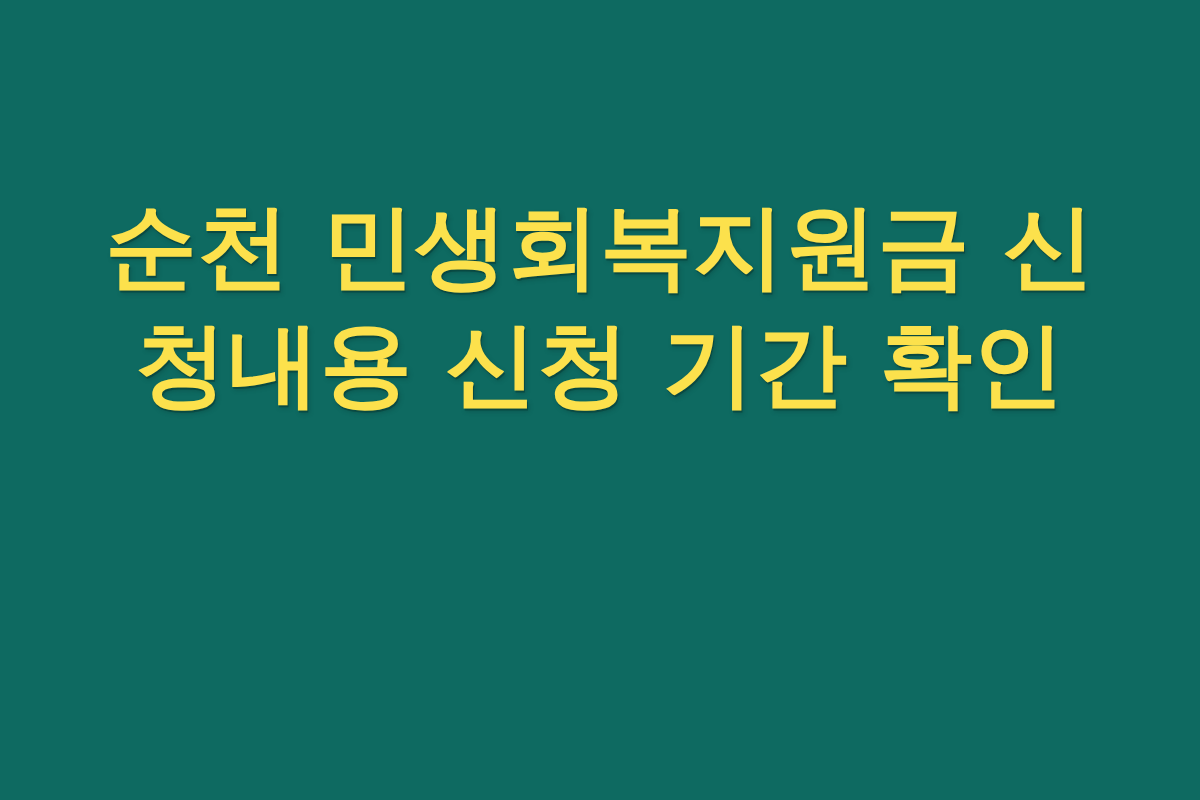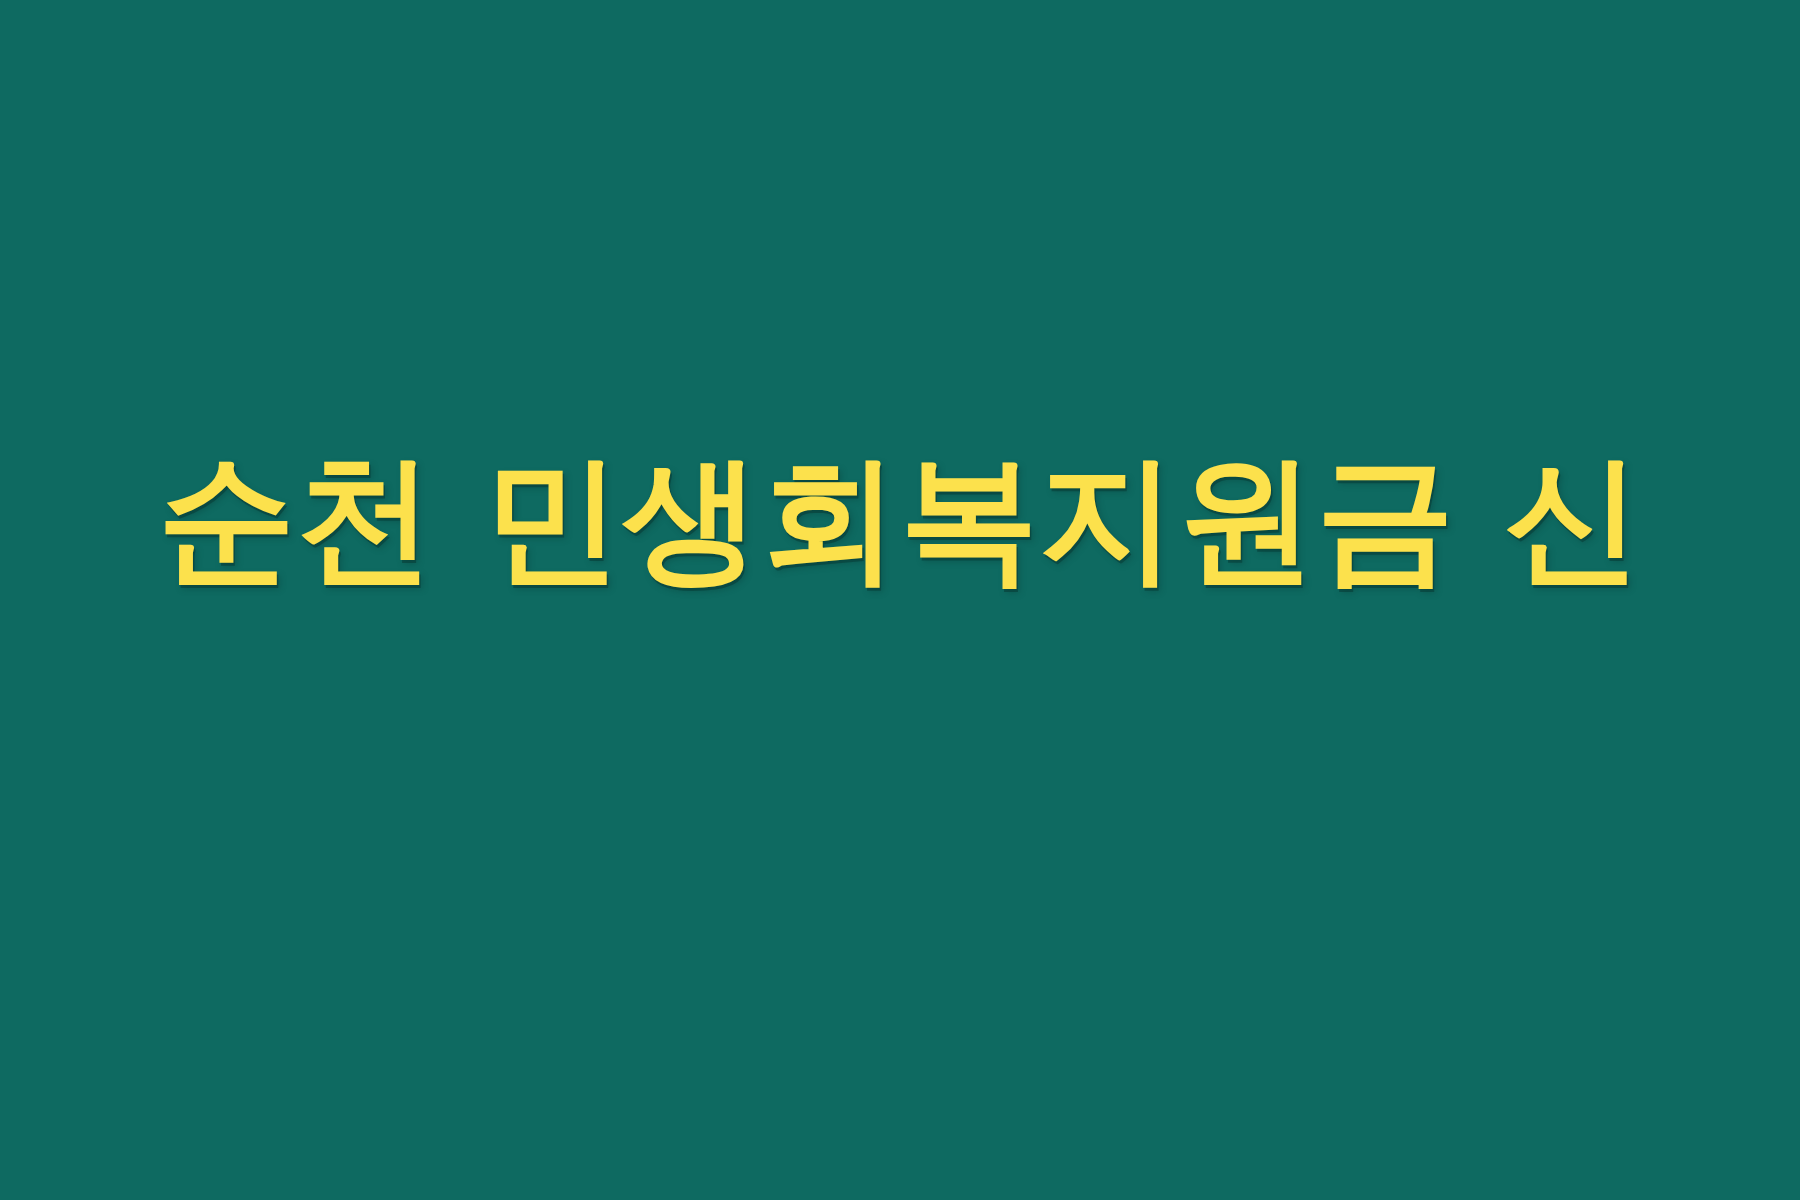--- a/index.html
+++ b/index.html
@@ -17,21 +17,20 @@
 
   #banner {
     position: relative;
     width: 1200px;
     height: 612px;
     background-color: #0e6a61;
     display: flex;
     align-items: center;
     justify-content: center;
     box-sizing: border-box;
-    margin-top: 40px;
   }
 
   #headline {
     width: 1010px;
     text-align: center;
     color: #fce14c;
     font-family: "DejaVu Sans", "Liberation Sans", sans-serif;
     font-weight: 700;
     font-size: 92px;
     line-height: 118px;
@@ -48,15 +47,16 @@
     white-space: nowrap;
   }
 </style>
 </head>
 <body>
 
 <div id="banner">
 
   <div id="headline">
     <span class="line">순천 민생회복지원금 신</span>
+    <span class="line">청내용 신청 기간 확인</span>
   </div>
 
 </div>
 
 </body></html>

